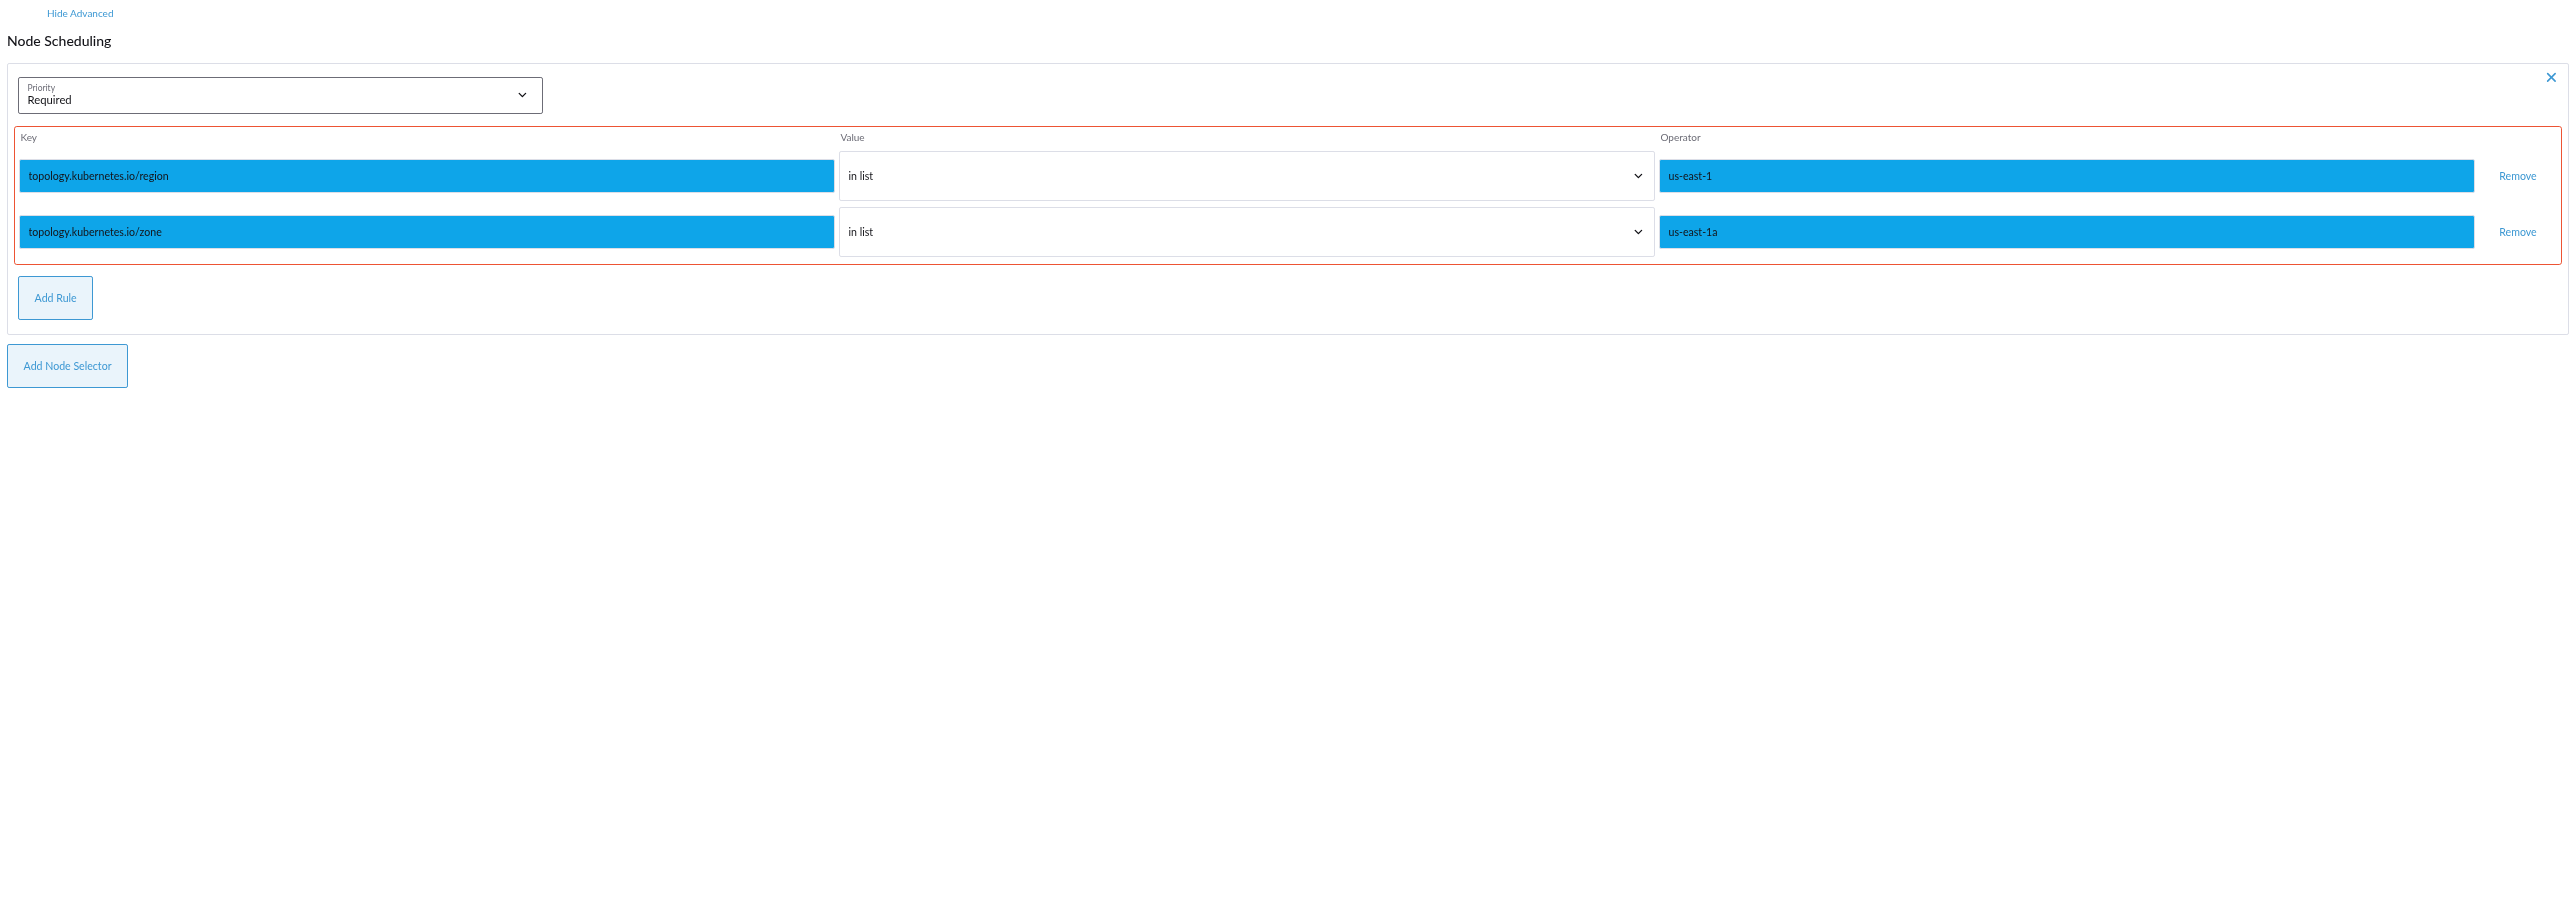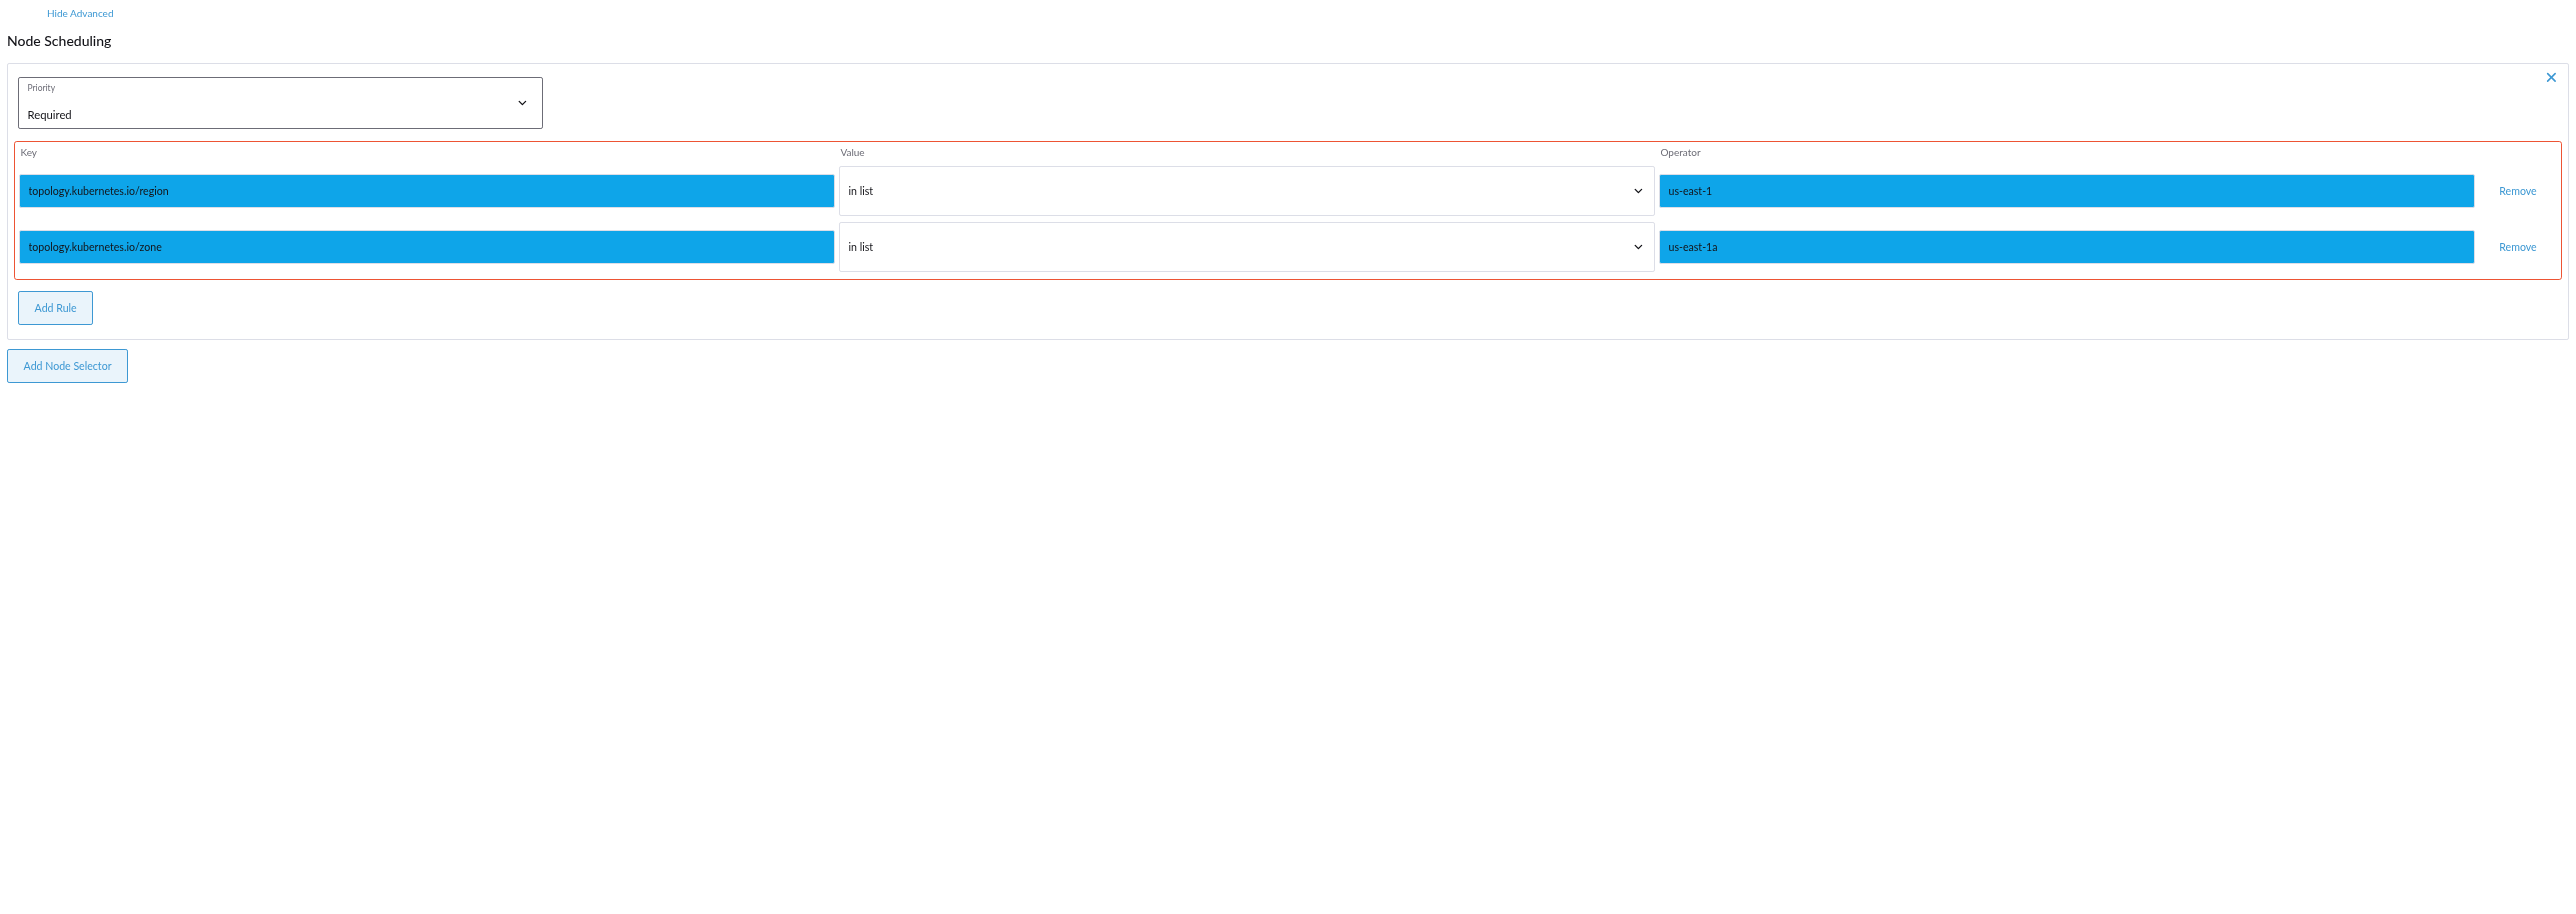--- a/index.html
+++ b/index.html
@@ -52,21 +52,21 @@
       border-radius: 2.1px;
       padding: 5.7px 8.5px 7px 8.5px;
       width: 525px;
       max-width: 49%;
       position: relative;
       margin-bottom: 11.3px;
     }
     .priority-label {
       font-size: 8.5px;
       color: #6C6C76;
-      margin-bottom: 15px;
+      margin-bottom: 0;
     }
     .priority-value {
       font-size: 11.3px;
       color: #141419;
     }
     .priority-box .chevron {
       position: absolute;
       right: 12.8px;
       top: 50%;
       transform: translateY(-50%);
@@ -133,21 +133,21 @@
     .remove-link {
       color: #3D98D3;
       cursor: pointer;
       font-size: 10.6px;
       text-align: center;
     }
     .btn {
       display: inline-flex;
       align-items: center;
       justify-content: center;
-      height: 34px;
+      height: 44px;
       padding: 0 15.6px;
       border: 0.7px solid #3D98D3;
       background: #EAF4FB;
       color: #3D98D3;
       font-size: 10.6px;
       border-radius: 2.1px;
       cursor: pointer;
       font-family: inherit;
     }
   </style>

